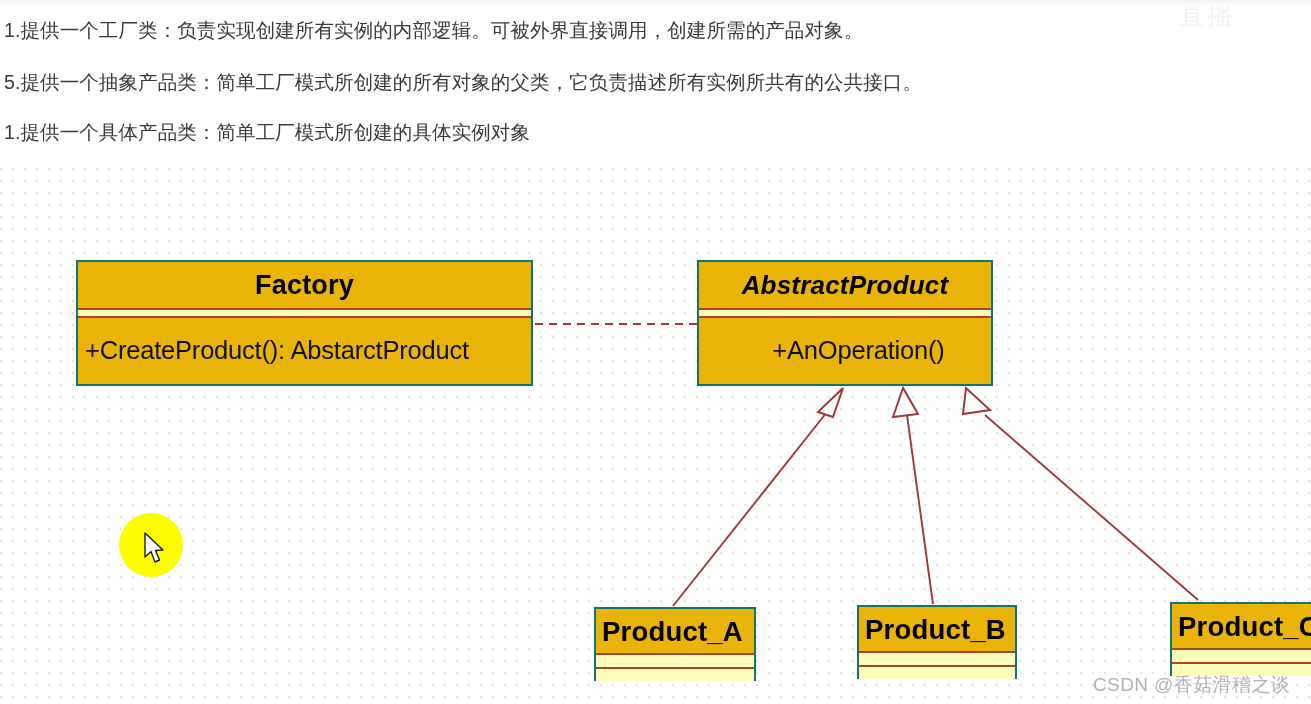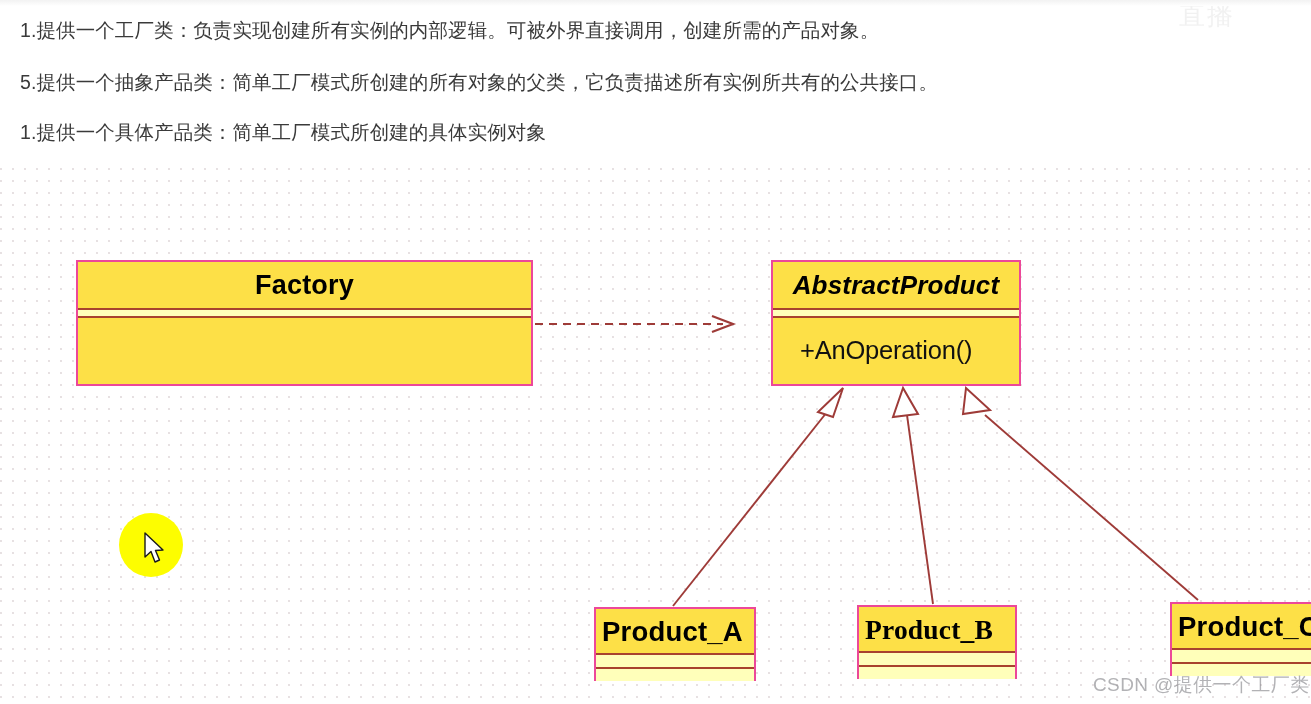--- a/index.html
+++ b/index.html
@@ -20,21 +20,21 @@
     position: absolute;
     left: 0;
     top: 0;
     width: 1311px;
     height: 158px;
     background: #ffffff;
     z-index: 5;
   }
   .note-line {
     position: absolute;
-    left: 20px;
+    left: 4px;
     font-size: 19.5px;
     line-height: 24px;
     color: #3a3a3a;
     white-space: nowrap;
     letter-spacing: 0.1px;
   }
   .note-1 { top: 18px; }
   .note-2 { top: 70px; }
   .note-3 { top: 120px; }
 
@@ -67,22 +67,22 @@
     top: 0;
     width: 1311px;
     height: 704px;
     z-index: 3;
     pointer-events: none;
   }
 
   
   .uml-box {
     position: absolute;
-    background: #fde047;
-    border: 2px solid #ec4899;
+    background: #eab308;
+    border: 2px solid #0f766e;
     box-sizing: border-box;
     z-index: 4;
   }
   .uml-title {
     box-sizing: border-box;
     width: 100%;
     text-align: center;
     color: #000000;
     overflow: hidden;
     white-space: nowrap;
@@ -115,52 +115,53 @@
   }
   #box-factory .uml-gap { height: 6px; }
   #box-factory .uml-members {
     height: 66px; line-height: 64px;
     font-size: 25.5px; padding-left: 7px;
     letter-spacing: -0.2px;
   }
 
   
   #box-abstract {
-    left: 771px; top: 260px; width: 250px; height: 126px;
+    left: 697px; top: 260px; width: 296px; height: 126px;
   }
   #box-abstract .uml-title {
     height: 46px; line-height: 46px;
     font-size: 26px; font-weight: bold; font-style: italic;
     letter-spacing: 0.2px;
   }
   #box-abstract .uml-gap { height: 6px; }
   #box-abstract .uml-members {
     height: 66px; line-height: 64px;
     font-size: 25.5px; padding-left: 27px;
     letter-spacing: -0.2px;
+    text-align: center;
   }
 
   
   .product-box {
     height: 74px;
   }
   .product-box .uml-title {
     height: 44px; line-height: 46px;
     font-size: 27.5px; font-weight: bold;
     letter-spacing: 0.2px;
     text-align: left;
     padding-left: 6px;
   }
   .product-box .uml-compartment {
     width: 100%;
     height: 12px;
     background: #ffffba;
   }
   #box-product-a { left: 594px; top: 607px; width: 162px; }
-  #box-product-b { left: 857px; top: 605px; width: 160px; font-family: Liberation Serif, serif; }
+  #box-product-b { left: 857px; top: 605px; width: 160px; }
   #box-product-c { left: 1130px; top: 602px; width: 165px; margin-left: 40px; }
 
   
   #cursor-halo {
     position: absolute;
     left: 119px; top: 513px;
     width: 64px; height: 64px;
     border-radius: 50%;
     background: #fdfd00;
     z-index: 6;
@@ -237,20 +238,21 @@
     <line x1="1198" y1="600" x2="985" y2="415" stroke="#9e3b38" stroke-width="1.9"></line>
     <polygon points="966,388 963,414 990,410" fill="#ffffff" stroke="#9e3b38" stroke-width="2"></polygon>
   </g>
 </svg>
 
 <div class="uml-box" id="box-factory">
   <div class="uml-title">Factory</div>
   <div class="uml-divider"></div>
   <div class="uml-gap"></div>
   <div class="uml-divider"></div>
+  <div class="uml-members">+CreateProduct(): AbstarctProduct</div>
 </div>
 
 <div class="uml-box" id="box-abstract">
   <div class="uml-title">AbstractProduct</div>
   <div class="uml-divider"></div>
   <div class="uml-gap"></div>
   <div class="uml-divider"></div>
   <div class="uml-members">+AnOperation()</div>
 </div>
 
@@ -276,17 +278,17 @@
   <div class="uml-compartment"></div>
   <div class="uml-divider"></div>
   <div class="uml-compartment"></div>
 </div>
 
 <div id="cursor-halo"></div>
 <svg id="cursor-arrow" viewBox="0 0 22 34" xmlns="http://www.w3.org/2000/svg">
   <polygon points="1,1 1,25 7,19.5 11,30 15.5,28 11.5,18.5 19,18" fill="#ffffff" stroke="#1a1a1a" stroke-width="1.4" stroke-linejoin="round"></polygon>
 </svg>
 
-<div id="watermark-bottom">CSDN @提供一个工厂类</div>
+<div id="watermark-bottom">CSDN @香菇滑稽之谈</div>
 <div id="watermark-top">
   <div class="wm-text">直播</div>
 </div>
 <div id="page-fade"></div>
 
 </body></html>

